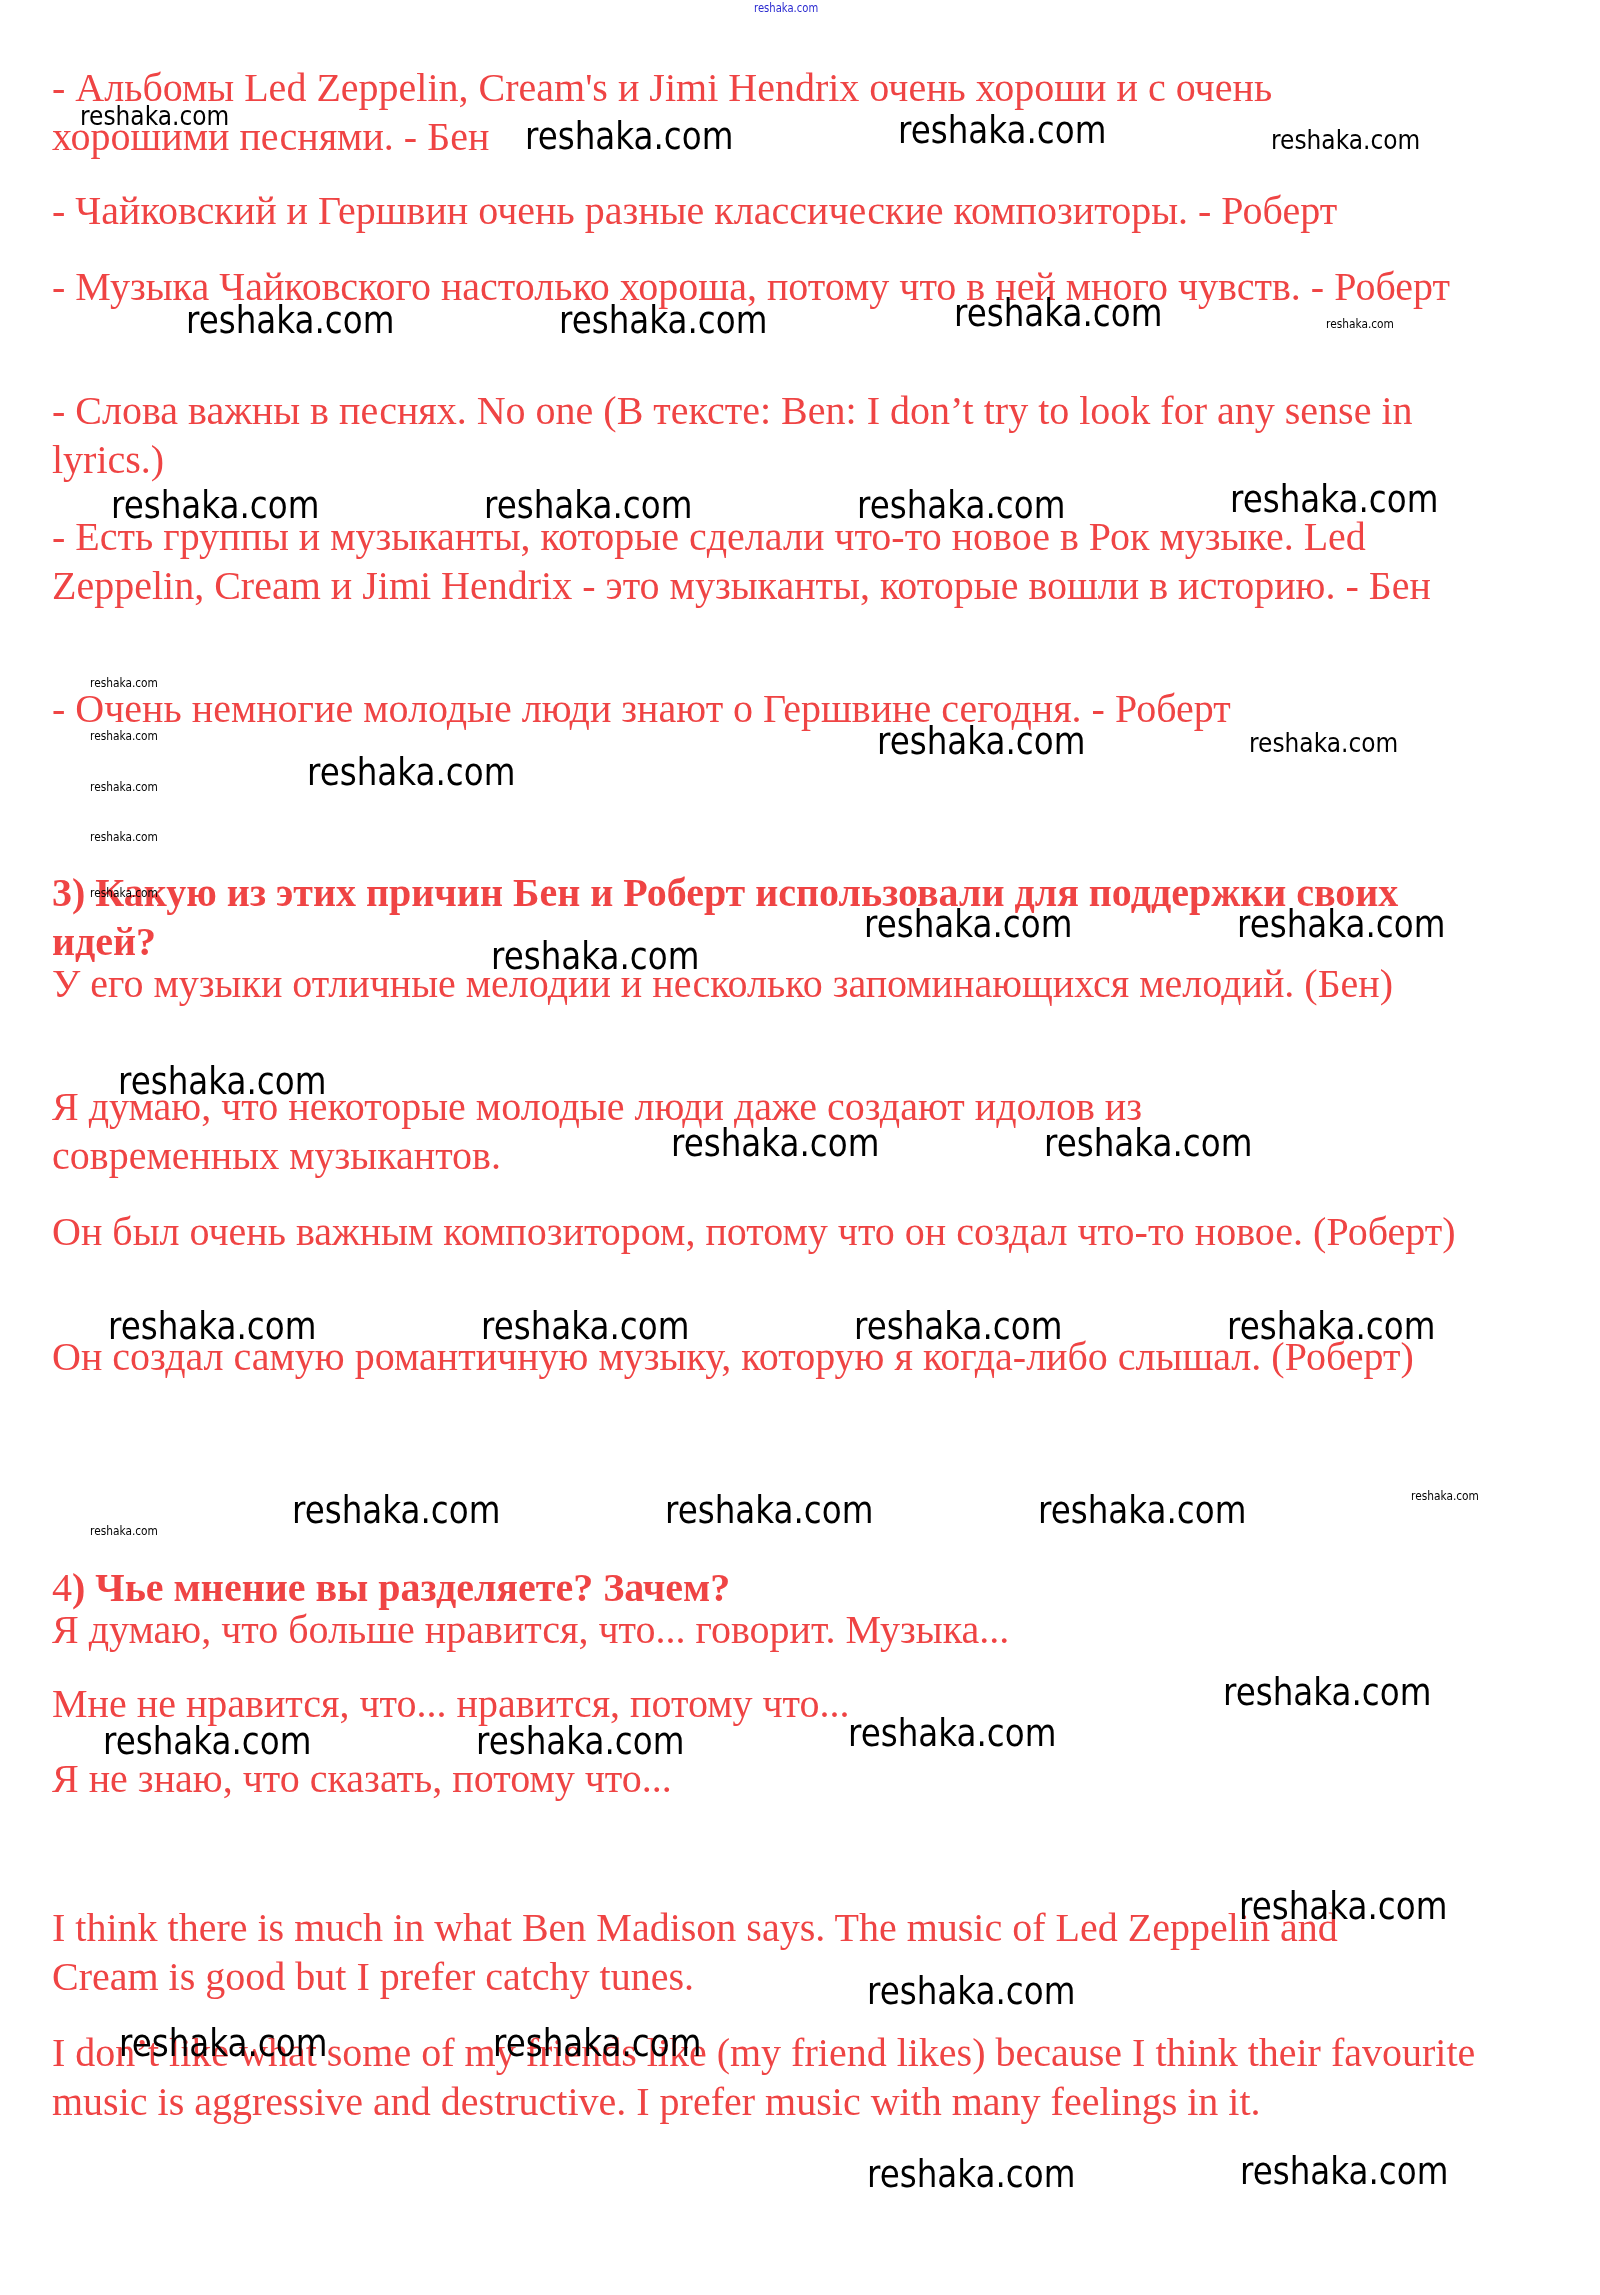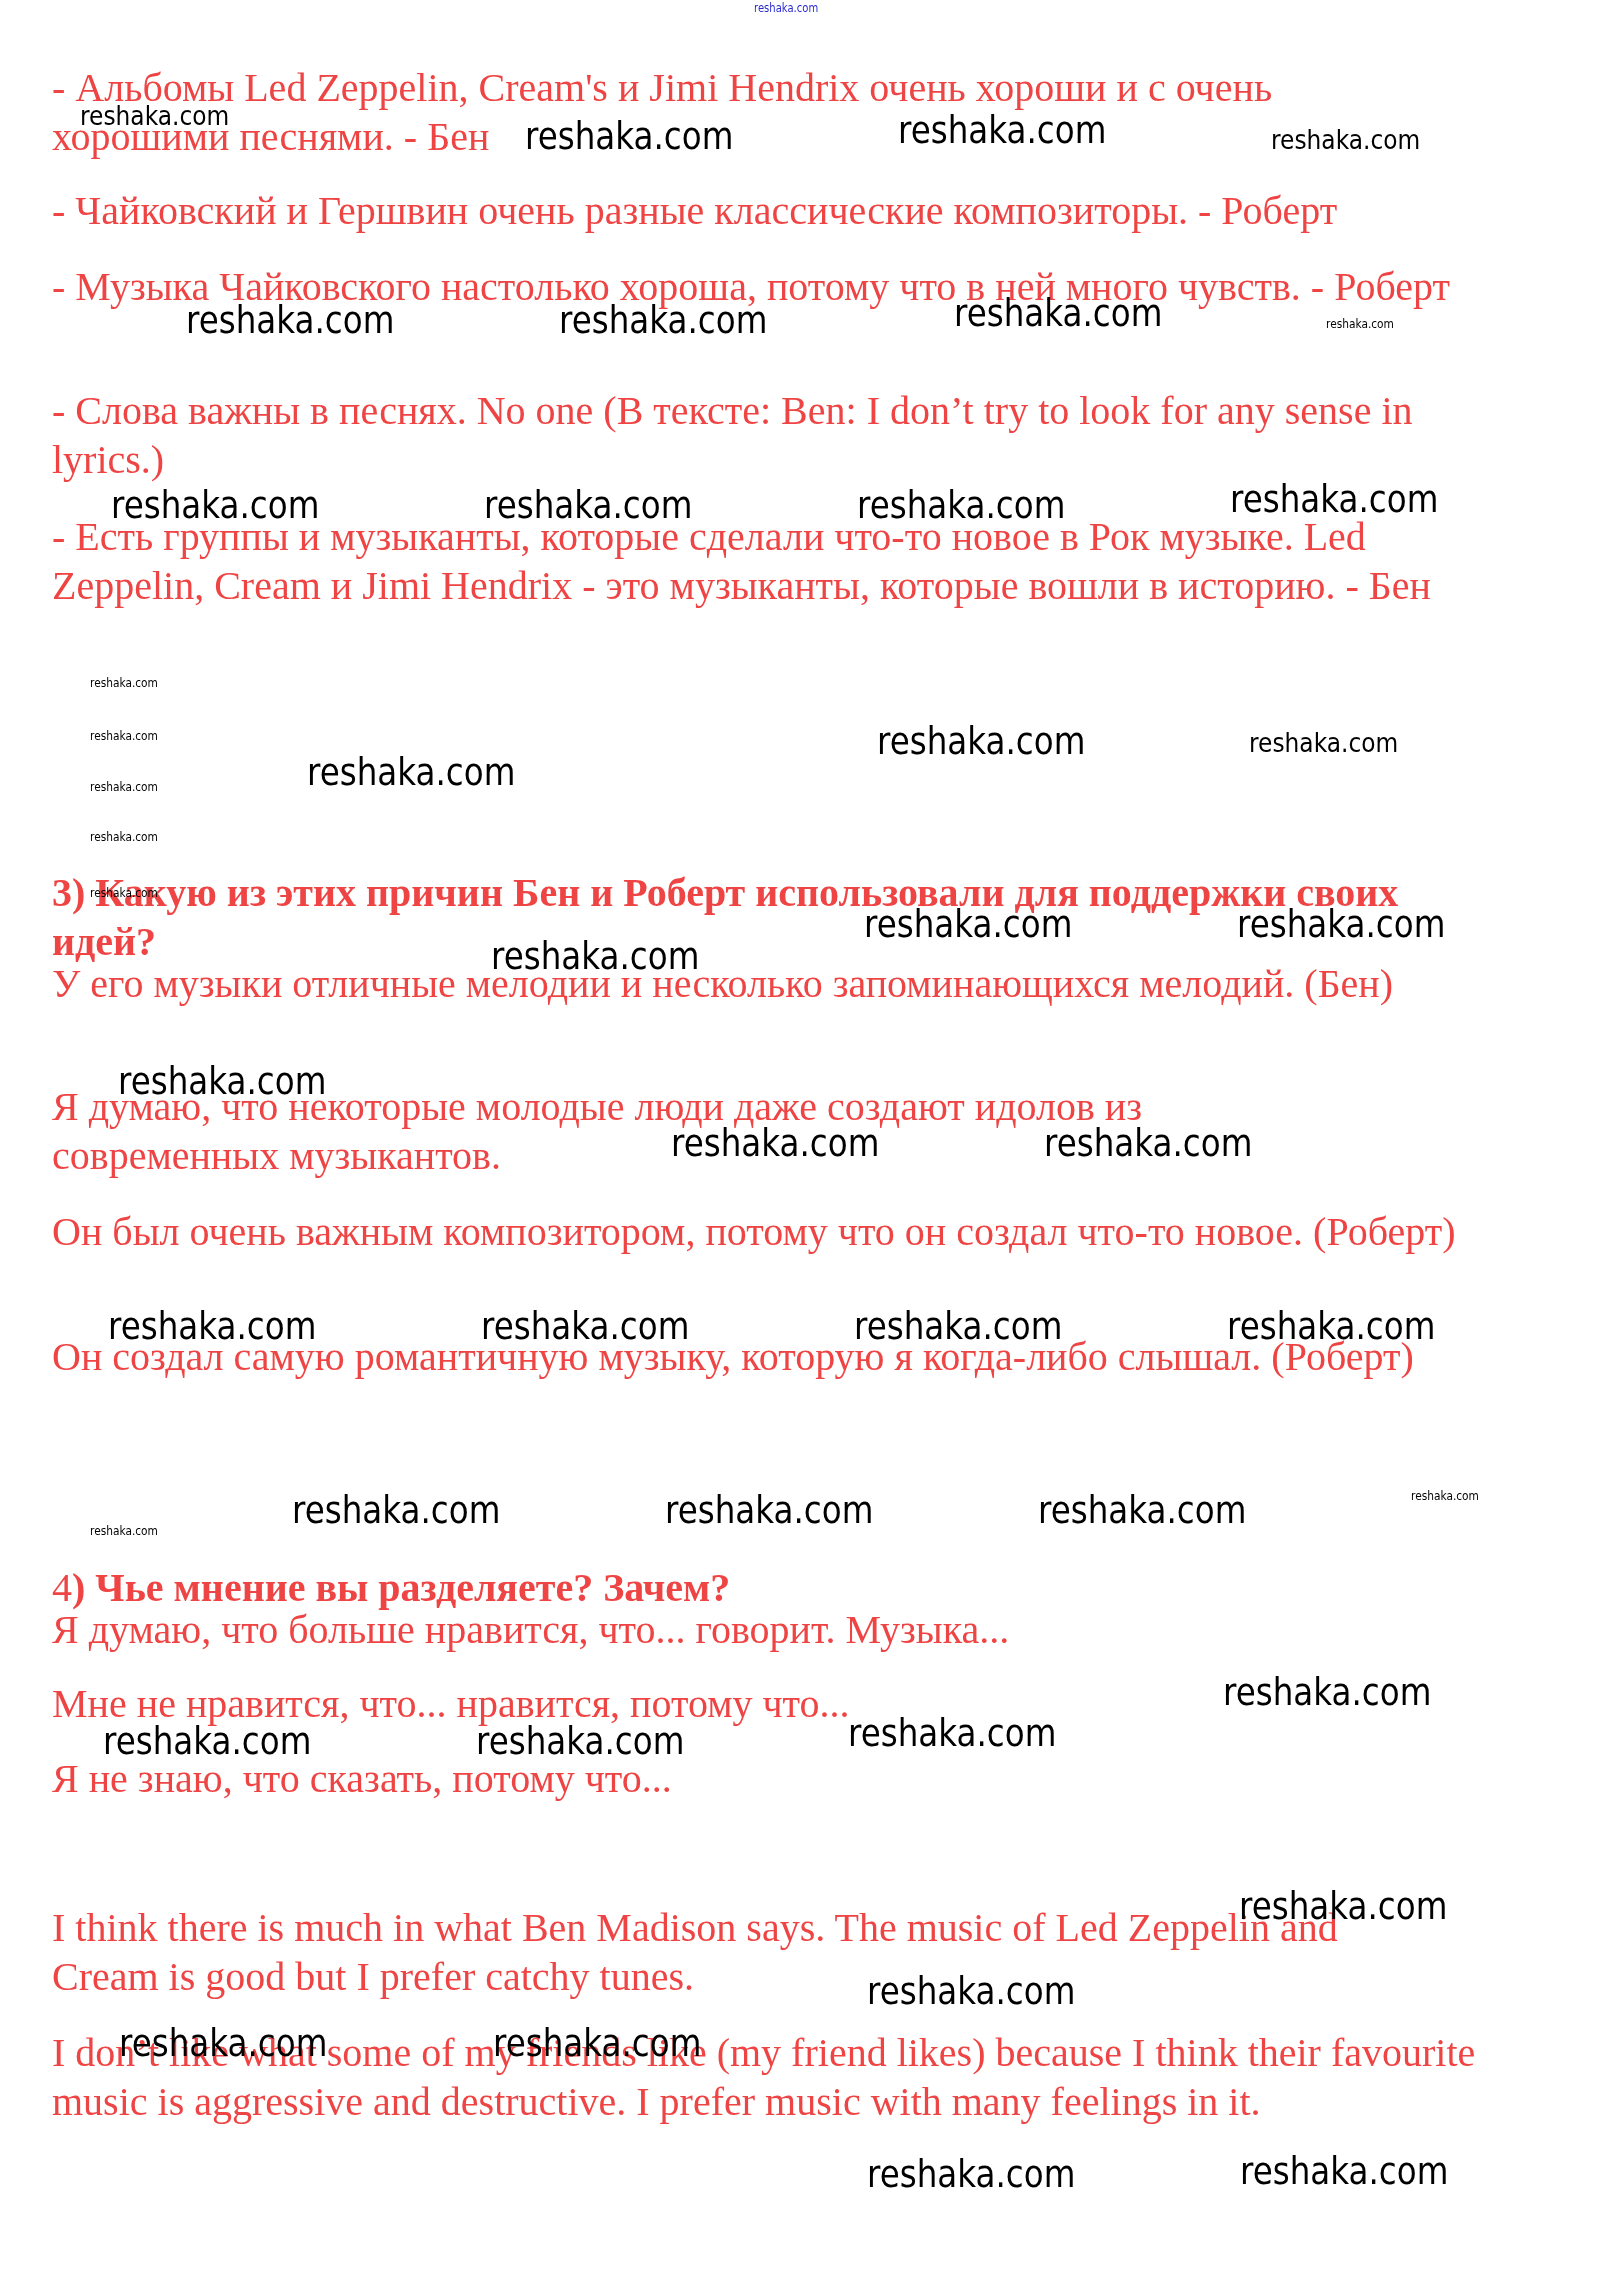--- a/index.html
+++ b/index.html
@@ -49,20 +49,21 @@
 
 <div id="page">
 
   <div class="wm wm-top" style="left:754px; top:2.9px;">reshaka.com</div>
 
   <p class="p" style="top:63px; width:1372px;">- Альбомы Led Zeppelin, Cream's и Jimi Hendrix очень хороши и с очень хорошими песнями. - Бен</p>
   <p class="p" style="top:186px;">- Чайковский и Гершвин очень разные классические композиторы. - Роберт</p>
   <p class="p" style="top:262px; width:1401px;">- Музыка Чайковского настолько хороша, потому что в ней много чувств. - Роберт</p>
   <p class="p" style="top:386px;">- Слова важны в песнях. No one (В тексте: Ben: I don’t try to look for any sense in lyrics.)</p>
   <p class="p" style="top:512px;">- Есть группы и музыканты, которые сделали что-то новое в Рок музыке. Led Zeppelin, Cream и Jimi Hendrix - это музыканты, которые вошли в историю. - Бен</p>
+  <p class="p" style="top:684px;">- Очень немногие молодые люди знают о Гершвине сегодня. - Роберт</p>
 
   <h2 class="p h" style="top:835px; font-size:40px; width:1401px;">3) Какую из этих причин Бен и Роберт использовали для поддержки своих идей?</h2>
   <p class="p" style="top:959px;">У его музыки отличные мелодии и несколько запоминающихся мелодий. (Бен)</p>
   <p class="p" style="top:1082px; width:1268px;">Я думаю, что некоторые молодые люди даже создают идолов из современных музыкантов.</p>
   <p class="p" style="top:1332px; width:1386px;">Он создал самую романтичную музыку, которую я когда-либо слышал. (Роберт)</p>
   <p class="p" style="top:1207px;">Он был очень важным композитором, потому что он создал что-то новое. (Роберт)</p>
 
   <h2 class="p h" style="top:1530px;"><span class="num">4</span><span>) Чье мнение вы разделяете? Зачем?</span></h2>
   <p class="p" style="top:1605px;">Я думаю, что больше нравится, что... говорит. Музыка...</p>
   <p class="p" style="top:1679px;">Мне не нравится, что... нравится, потому что...</p>

